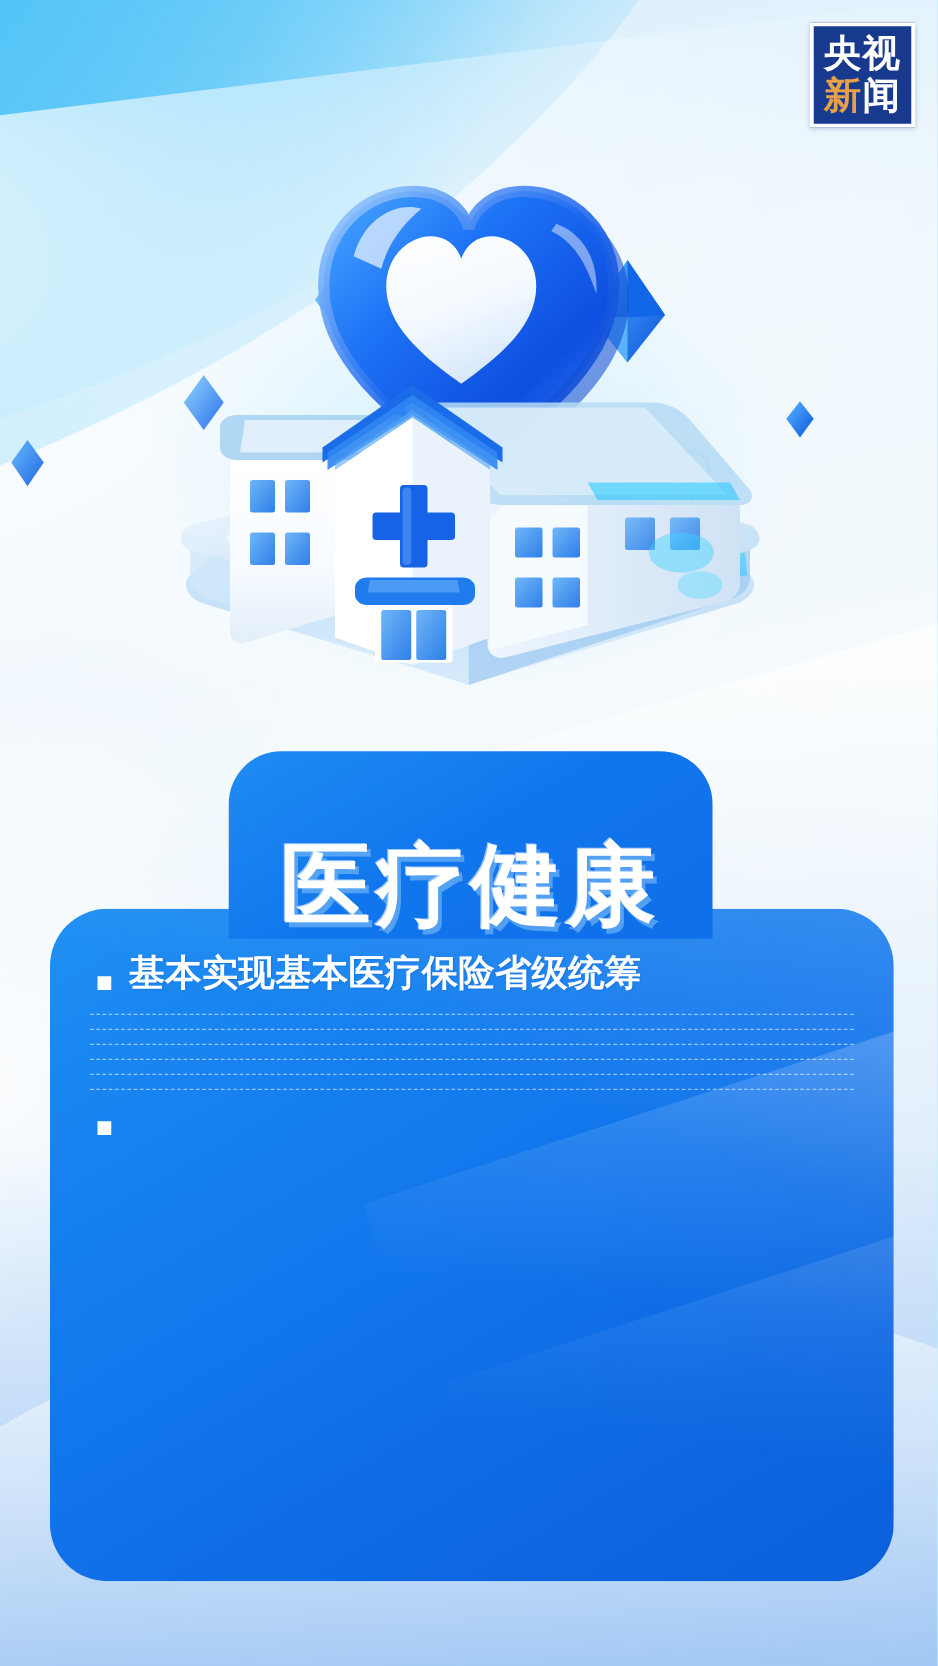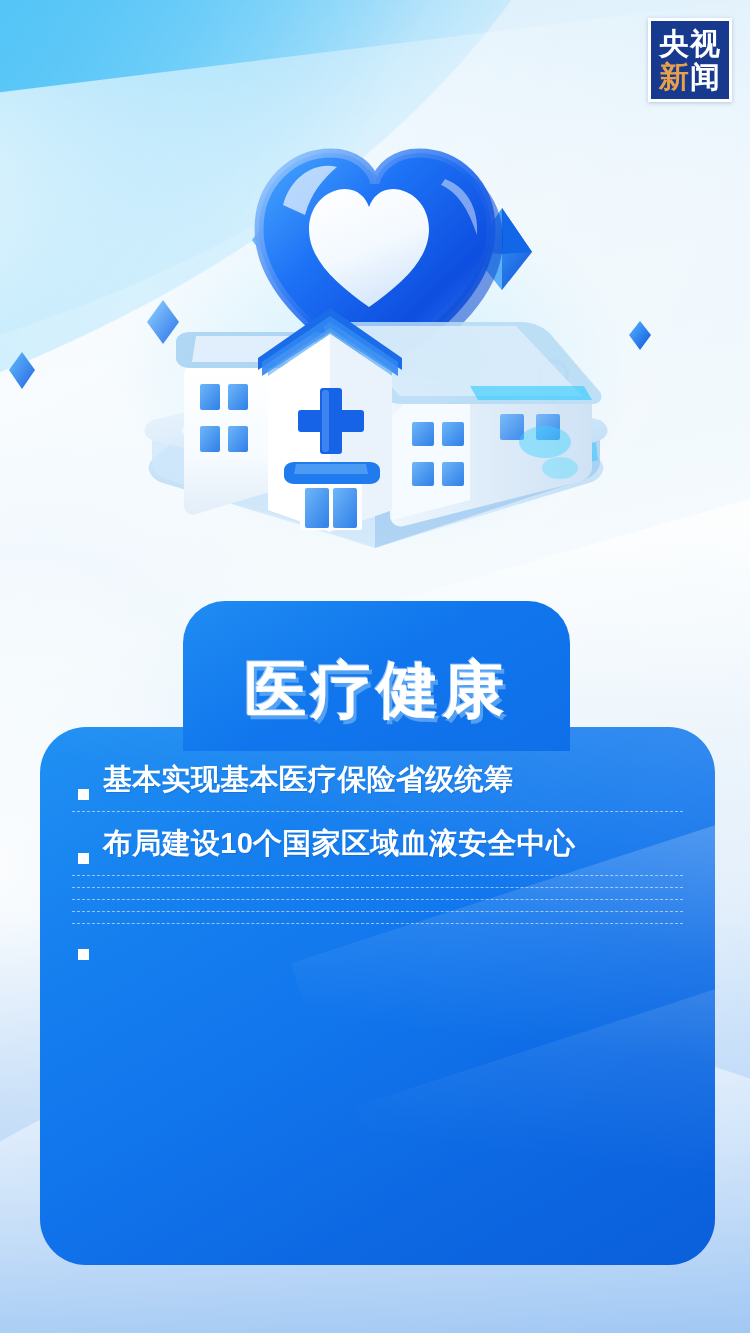--- a/index.html
+++ b/index.html
@@ -93,23 +93,23 @@
   .illus svg { display:block; }
 
   
   .title-tab {
     position:absolute; left:183px; top:601px; width:387px; height:150px;
     background:linear-gradient(150deg,#1f8cf2 0%,#1176ed 48%,#0f6fe9 100%);
     border-radius:42px 42px 0 0;
     z-index:3;
   }
   .title-text {
-    position:absolute; left:0; right:0; top:47px;
+    position:absolute; left:0; right:0; top:60px;
     text-align:center;
-    font-size:62px; font-weight:bold; color:#ffffff;
+    font-size:72px; font-weight:bold; color:#ffffff;
     letter-spacing:4px;
     text-shadow:3px 4px 0 rgba(138,196,250,.55), -1px -1px 0 rgba(255,255,255,.6);
     font-family:"Liberation Sans","DejaVu Sans",sans-serif;
   }
 
   
   .panel {
     position:absolute; left:40px; top:727px; width:675px; height:538px;
     background:
       linear-gradient(198deg,rgba(255,255,255,.14) 0%,rgba(255,255,255,0) 32%),
@@ -126,21 +126,21 @@
   }
   .panel-sheen2 {
     position:absolute; right:-140px; top:300px; width:480px; height:200px;
     background:linear-gradient(205deg,rgba(255,255,255,.14),rgba(255,255,255,0) 60%);
     transform:rotate(-18deg);
     pointer-events:none;
   }
 
   .list { position:relative; padding:32px 26px 0 26px; z-index:2; }
   .item {
-    display:flex; align-items:flex-end;
+    display:flex; align-items:center;
     padding:0 0 0 2px;
   }
   .bullet {
     width:11px; height:11px; background:#ffffff;
     flex:0 0 11px; margin:14px 14px 0 10px;
   }
   .item-text {
     color:#ffffff; font-weight:bold;
     font-size:29px; line-height:41px;
     letter-spacing:.3px;
@@ -377,24 +377,20 @@
   <div class="panel-sheen"></div>
   <div class="panel-sheen2"></div>
   <div class="list">
 
     <div class="item">
       <span class="bullet"></span>
       <span class="item-text">基本实现基本医疗保险省级统筹</span>
     </div>
     <div class="sep"></div>
 
-    <div class="item">
-      <span class="bullet"></span>
-      <span class="item-text">布局建设10个国家区域血液安全中心</span>
-    </div>
     <div class="sep"></div>
 
     <div class="sep"></div>
 
     <div class="sep"></div>
 
     <div class="sep"></div>
 
     <div class="sep"></div>
 

